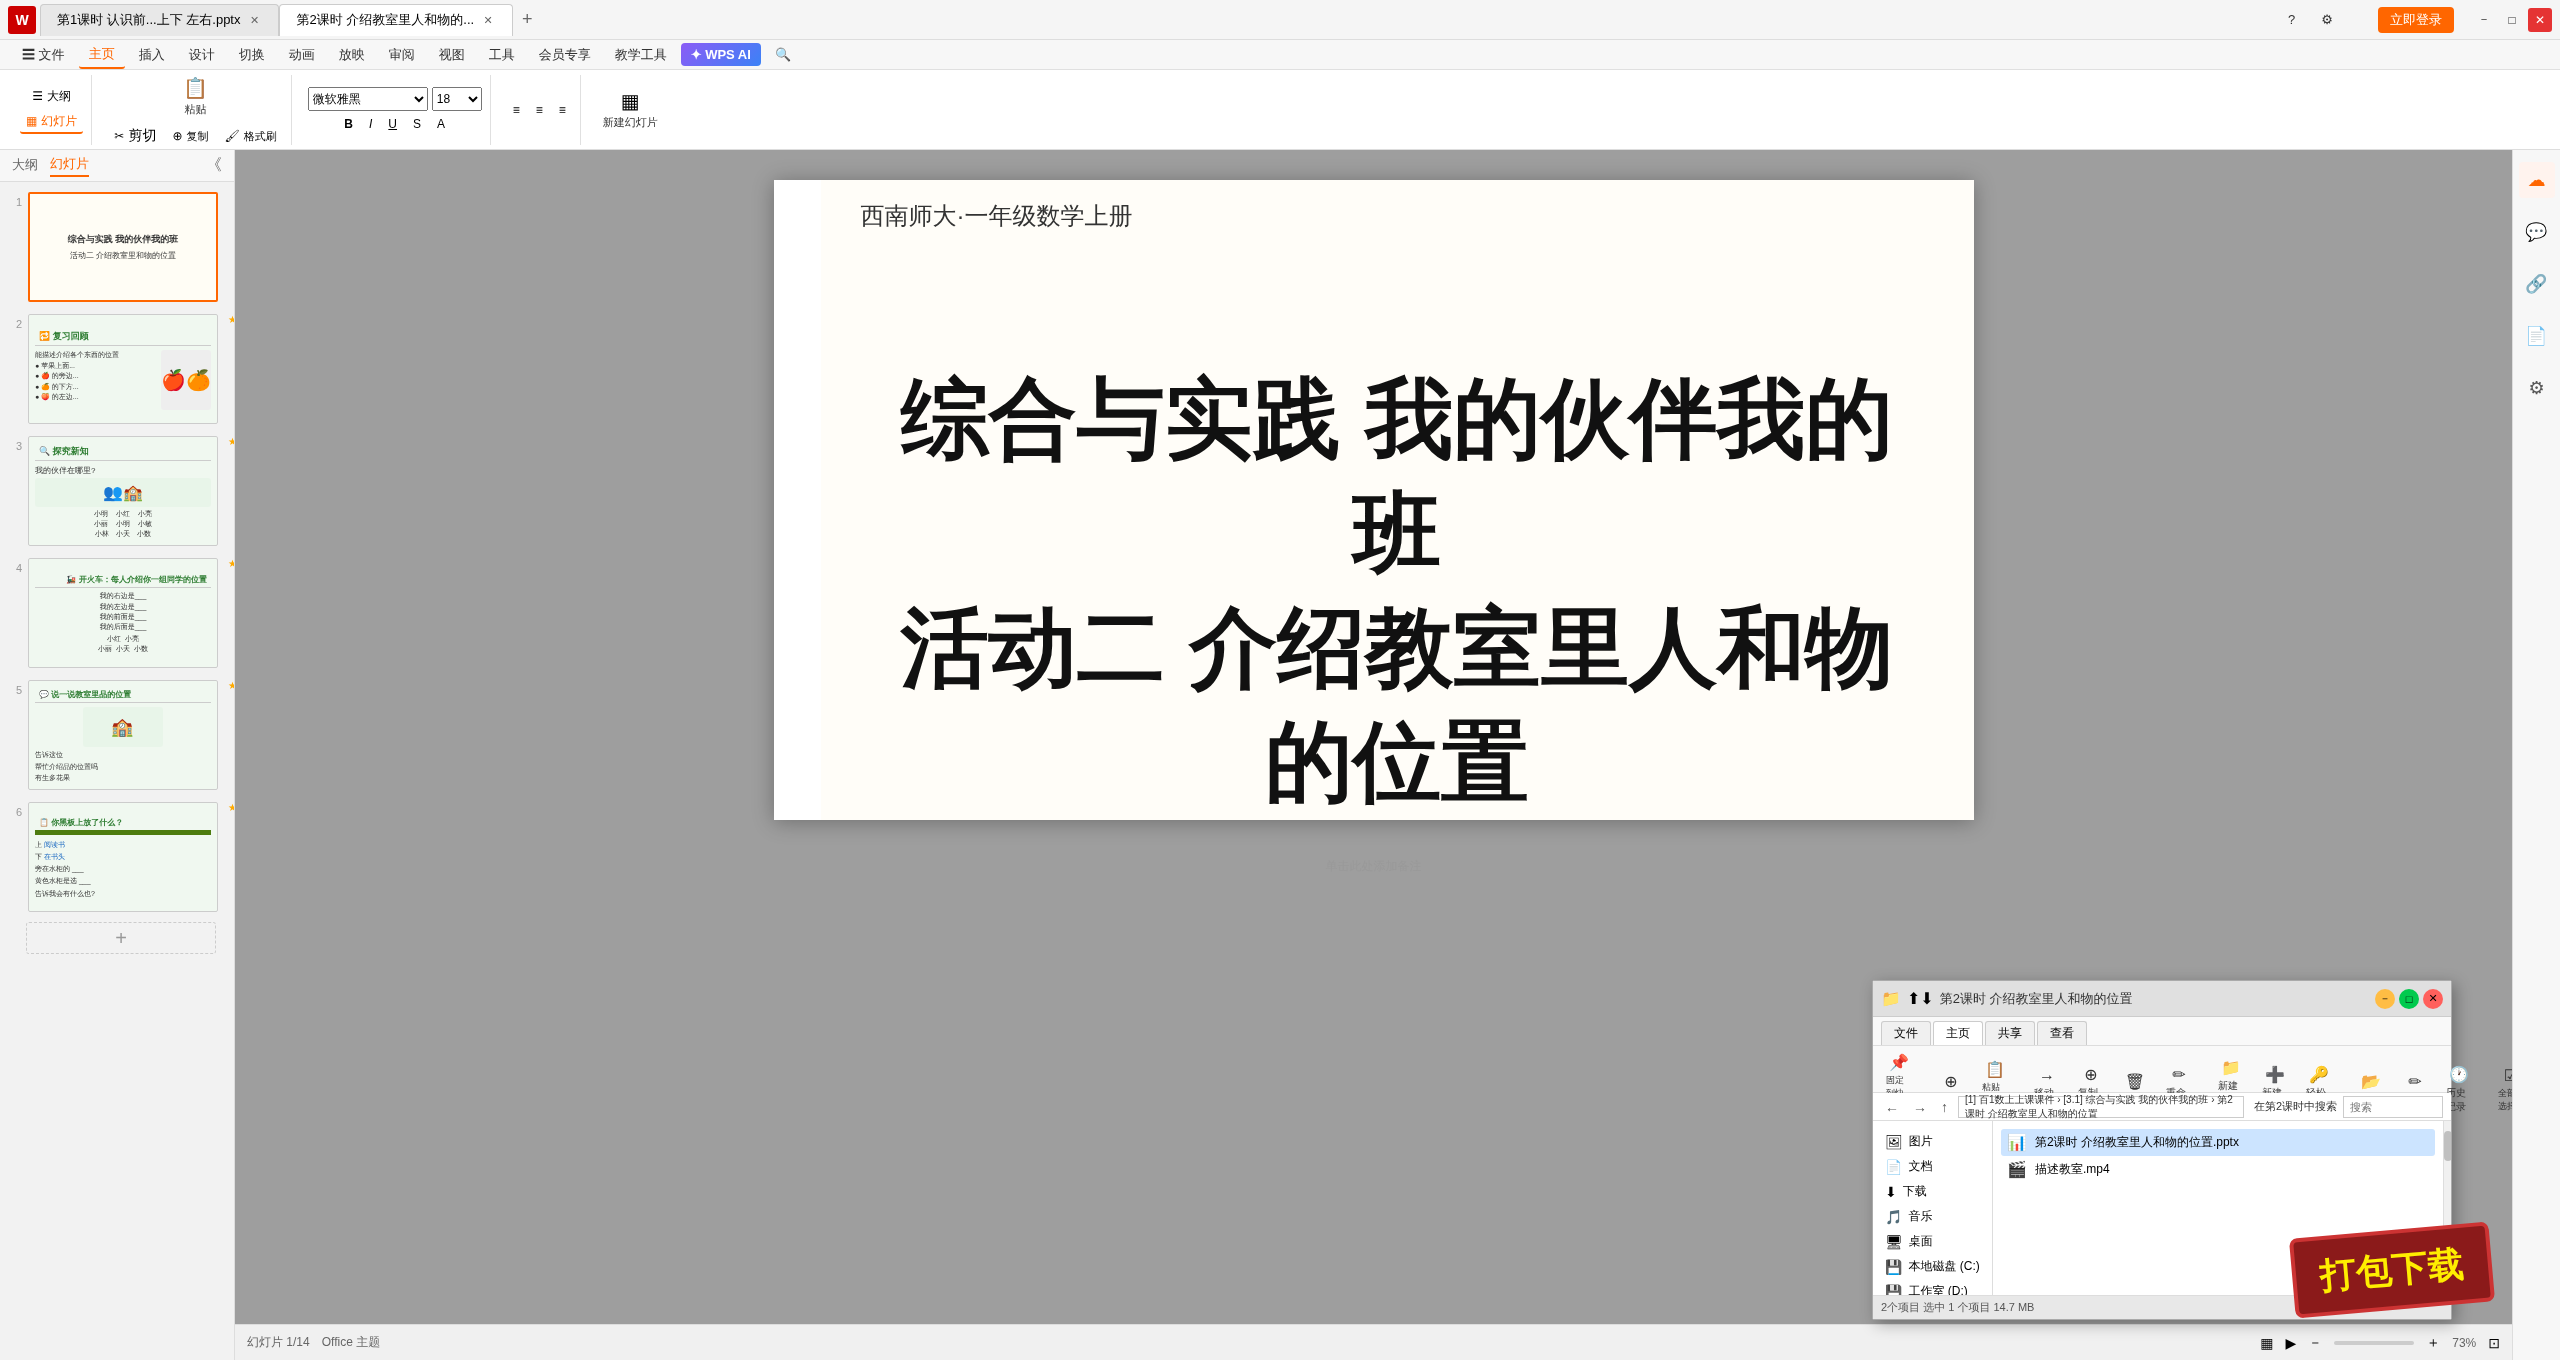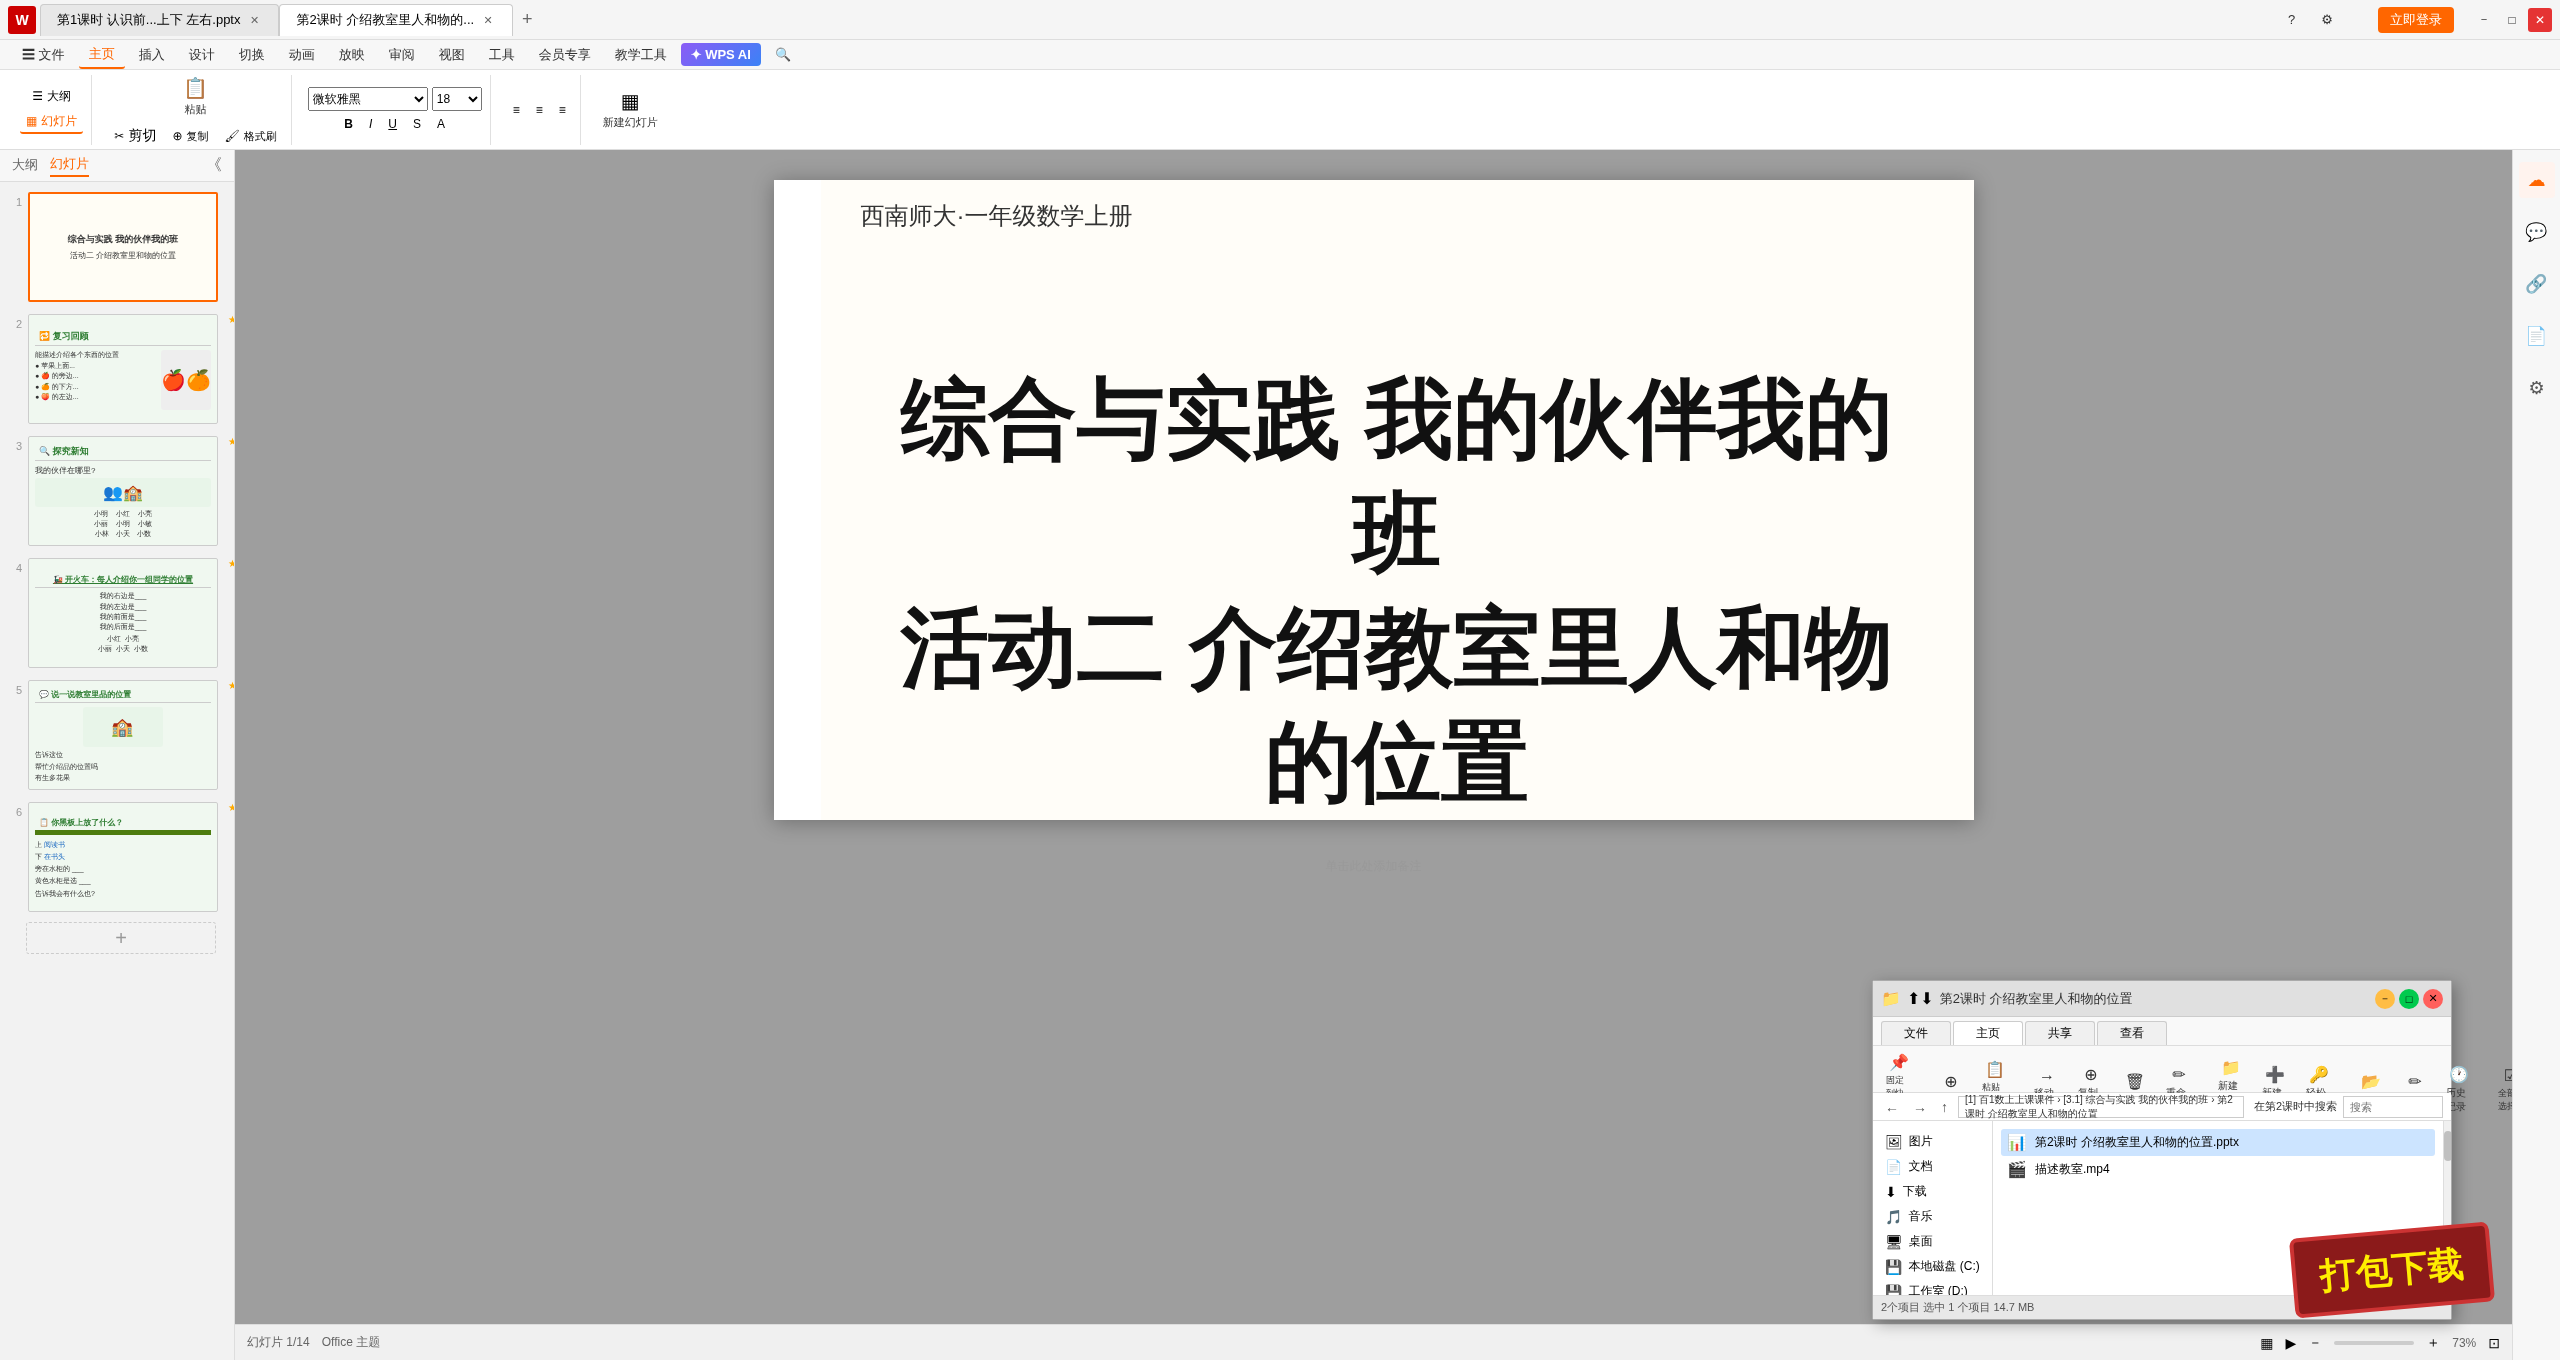--- a/index.html
+++ b/index.html
@@ -465,21 +465,21 @@
       display: flex;
       flex-direction: column;
     }
     .fe-tabs {
       display: flex;
       gap: 2px;
       padding: 4px 8px 0;
       border-bottom: 1px solid #ddd;
     }
     .fe-tab {
-      padding: 3px 22px;
+      padding: 3px 12px;
       font-size: 12px;
       cursor: pointer;
       border: 1px solid #ccc;
       border-bottom: none;
       background: #f0f0f0;
       border-radius: 3px 3px 0 0;
       text-align: right;
     }
     .fe-tab.active { background: white; }
     .fe-toolbar {
@@ -802,21 +802,21 @@
             <div style="font-size:7px;">小林　小天　小数</div>
           </div>
         </div>
         <span class="star-icon active">★</span>
       </div>
 
       <div class="slide-item">
         <span class="slide-number">4</span>
         <div class="slide-thumb thumb-4">
           <div class="slide-thumb-content" style="font-size:7px; color:#333;">
-            <div style="color:#2e7d32; font-weight:bold; font-size:8px; border-bottom:1px solid #ccc; width:100%; text-align:center; padding:2px 4px;text-decoration:underline;">🚂 开火车：每人介绍你一组同学的位置</div>
+            <div style="color:#2e7d32; font-weight:bold; font-size:8px; border-bottom:1px solid #ccc; width:100%; text-align:right; padding:2px 4px;">🚂 开火车：每人介绍你一组同学的位置</div>
             <div style="width:100%; margin-top:2px;">
               <div style="font-size:7px; line-height:1.6;">我的右边是___</div>
               <div style="font-size:7px;">我的左边是___</div>
               <div style="font-size:7px;">我的前面是___</div>
               <div style="font-size:7px;">我的后面是___</div>
             </div>
             <div style="font-size:7px; display:flex; gap:4px; margin-top:2px;">
               <span>小红</span>
                 <span>小亮</span>
             </div>

